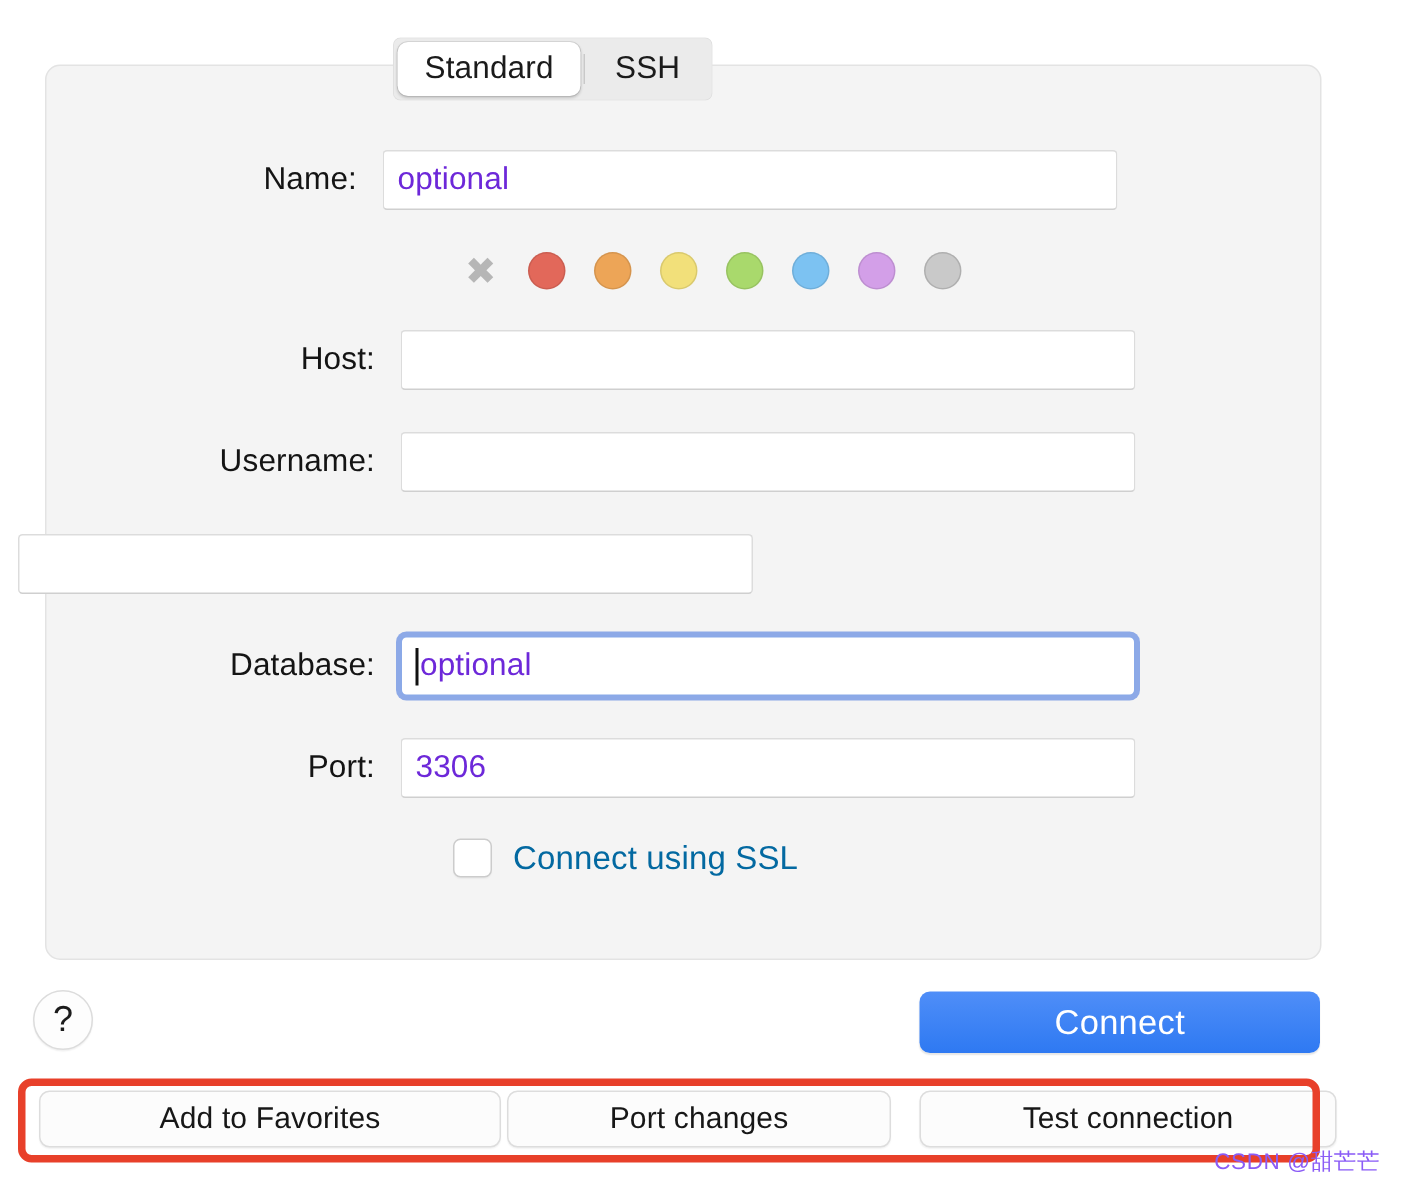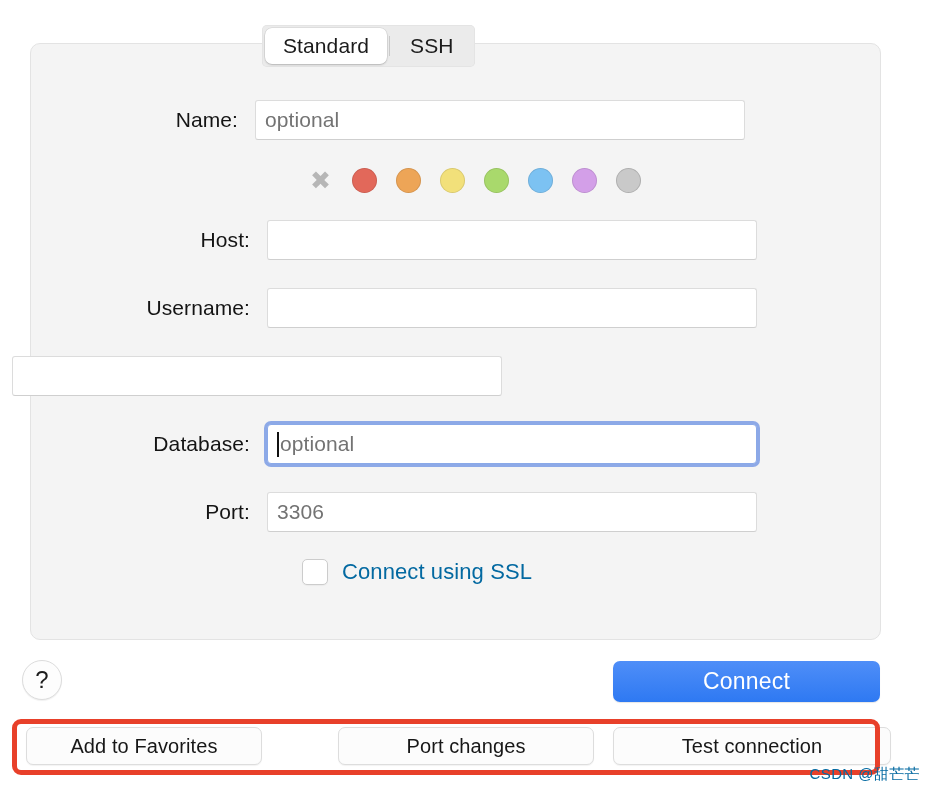--- a/index.html
+++ b/index.html
@@ -100,21 +100,21 @@
     border-bottom-color: #cfcfcf;
     border-radius: 3px;
     display: flex;
     align-items: center;
     padding: 0 9px;
     font-size: 21px;
     color: #111;
     position: relative;
   }
   .field .placeholder {
-    color: #737373;
+    color: #6d28d9;
     font-size: 21px;
     letter-spacing: 0.1px;
   }
   .field.focused {
     border: 1px solid #8aa9e8;
     border-radius: 4px;
     box-shadow: 0 0 0 3px rgba(122,155,228,0.85);
   }
   .caret {
     width: 2px;
@@ -233,21 +233,21 @@
     border-radius: 7px;
     display: flex;
     align-items: center;
     justify-content: center;
     font-size: 20px;
     color: #171717;
     letter-spacing: 0.1px;
     box-shadow: 0 1px 1px rgba(0,0,0,0.05);
     white-space: nowrap;
   }
-  #btn-fav   { left: 26px;  width: 236px; }
+  #btn-fav   { left: 26px;  width: 308px; }
   #btn-save  { left: 338px; width: 256px; }
   #btn-test  { left: 613px; width: 278px; }
 
   
   .annot-rect {
     position: absolute;
     left: 12px;
     top: 719px;
     width: 868px;
     height: 56px;
@@ -256,21 +256,21 @@
     pointer-events: none;
     z-index: 20;
   }
 
   
   .watermark {
     position: absolute;
     right: 14px;
     top: 765px;
     font-size: 15px;
-    color: #0369a1;
+    color: #8b5cf6;
     letter-spacing: 0.4px;
     z-index: 25;
     white-space: nowrap;
   }
 </style>
 </head>
 <body>
 
 <div id="root">
 

